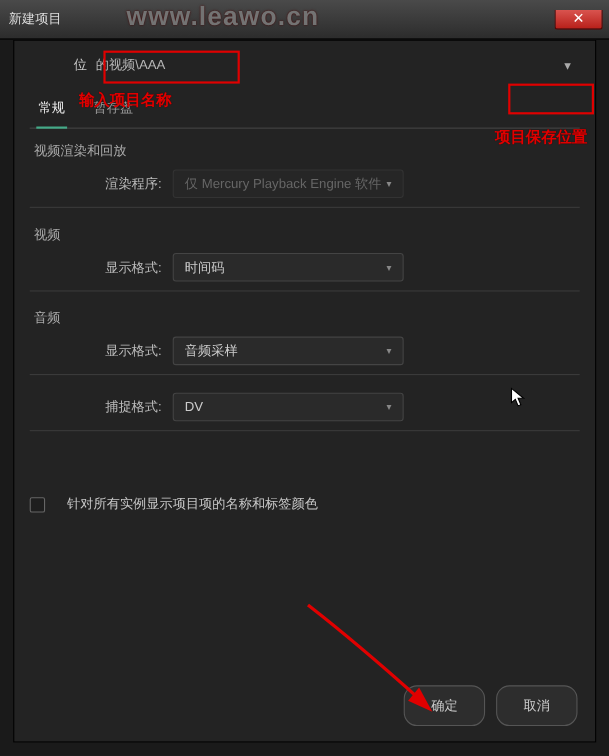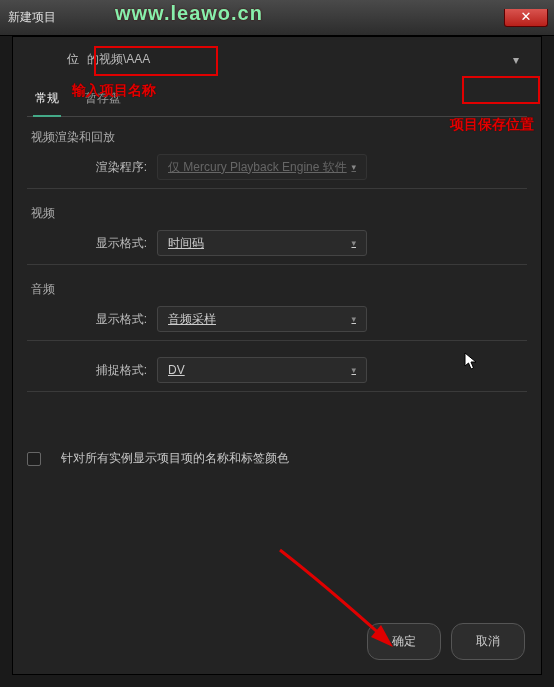--- a/index.html
+++ b/index.html
@@ -20,21 +20,21 @@
 .close-btn {
   width: 44px; height: 18px;
   background: linear-gradient(#d9544f,#b8201a);
   border: 1px solid #5a0000; border-top: none;
   border-radius: 0 0 3px 3px;
   color: #fff; text-align: center; line-height: 15px;
   margin-right: 6px; font-size: 13px; cursor: pointer;
 }
 .watermark {
   position: absolute; top: 2px; left: 115px;
-  color: #86efac; font-size: 20px; font-weight: bold;
+  color: #737373; font-size: 24px; font-weight: bold;
   letter-spacing: 1px; z-index: 50;
   text-shadow: 0 0 2px #400;
 }
 .dialog-body {
   position: absolute; top: 36px; left: 12px; right: 12px; bottom: 12px;
   border: 1px solid #000; background: #232323;
   padding: 14px 14px 50px 14px;
 }
 .row { display: flex; align-items: center; margin-bottom: 10px; }
 .row-label { width: 52px; text-align: right; margin-right: 8px; color: #ccc; }
@@ -55,21 +55,21 @@
 .tab.active { color: #eee; border-bottom: 2px solid #4a8; margin-bottom: -1px; }
 .section { margin-bottom: 16px; }
 .section-title { color: #aaa; font-size: 12px; margin: 6px 0 8px 4px; }
 .hr { height: 1px; background: #3a3a3a; margin-bottom: 10px; }
 .field-row { display: flex; align-items: center; margin-bottom: 8px; }
 .field-label { width: 130px; text-align: right; color: #bbb; padding-right: 10px; }
 .dropdown {
   flex: 0 0 210px; height: 26px;
   background: #2a2a2a; border: 1px solid #444; border-radius: 3px;
   display: flex; align-items: center; justify-content: space-between;
-  padding: 0 10px; color: #ccc; cursor: pointer; text-decoration: underline;
+  padding: 0 10px; color: #ccc; cursor: pointer;
 }
 .dropdown.disabled { color: #666; background: #262626; border-color: #333; cursor: default; }
 .dd-caret { font-size: 9px; color: #888; }
 .checkbox-row { display: flex; align-items: center; gap: 20px; margin-top: 58px; }
 .checkbox {
   width: 14px; height: 14px; border: 1px solid #666; border-radius: 2px;
   background: #1e1e1e; cursor: pointer;
 }
 .footer {
   position: absolute; bottom: 14px; right: 16px;

